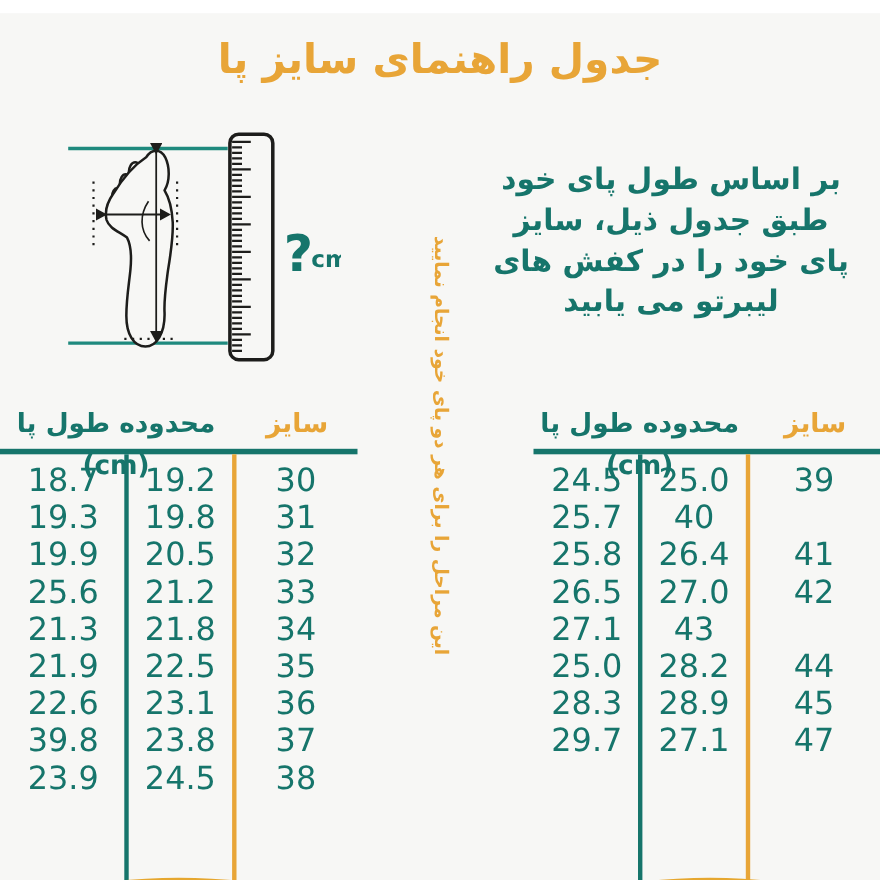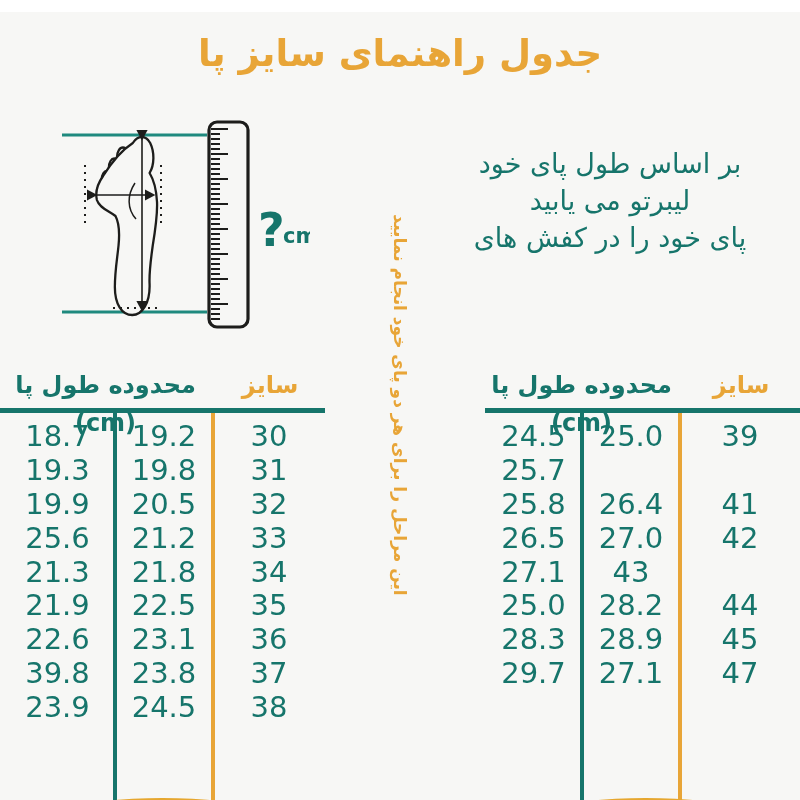--- a/index.html
+++ b/index.html
@@ -17,21 +17,21 @@
     position:absolute;top:20px;left:0;width:800px;
     text-align:center;direction:rtl;
     font-size:37px;font-weight:700;color:var(--amber);
   }
   
   .diagram{position:absolute;left:55px;top:103px;width:255px;height:230px;}
   
   .intro{
     position:absolute;left:430px;top:133px;width:360px;
     direction:rtl;text-align:center;color:var(--teal);
-    font-size:27px;font-weight:400;line-height:37px;
+    font-size:27px;font-weight:700;line-height:37px;
   }
   
   .vertical-note{
     position:absolute;left:185px;top:380px;width:430px;height:26px;
     transform:rotate(90deg);transform-origin:center;
     direction:rtl;text-align:center;color:var(--amber);
     font-size:17px;font-weight:700;line-height:26px;white-space:nowrap;
   }
   
   .size-table{position:absolute;top:350px;height:440px;}
@@ -161,22 +161,23 @@
         <line x1="156" y1="199" x2="165" y2="199"></line>
         <line x1="156" y1="204" x2="165" y2="204"></line>
       </g>
 
     <text x="203" y="131" font-size="46" font-weight="700" fill="var(--teal)" font-family="DejaVu Sans, sans-serif">?</text>
     <text x="228" y="128" font-size="21" font-weight="700" fill="var(--teal)" font-family="DejaVu Sans, sans-serif">cm</text>
   </svg>
 
   <div class="intro">
     <div>بر اساس طول پای خود</div>
+    <div>طبق جدول ذیل، سایز</div>
+    <div>پای خود را در کفش های</div>
     <div>لیبرتو می یابید</div>
-    <div>پای خود را در کفش های</div>
   </div>
 
   <div class="vertical-note">این مراحل را برای هر دو پای خود انجام نمایید</div>
 
   <div class="size-table t-left">
     <div class="hdr hdr-range">محدوده طول پا (cm)</div>
     <div class="hdr hdr-size">سایز</div>
     <div class="hdr-underline"></div>
     <div class="vdiv vdiv-teal"></div>
     <div class="vdiv vdiv-amber"></div>
@@ -247,20 +248,21 @@
     <div class="rows">
 
         <div class="row">
           <span class="cell">24.5</span>
           <span class="cell">25.0</span>
           <span class="cell">39</span>
         </div>
 
         <div class="row">
           <span class="cell">25.7</span>
+          <span class="cell">40</span>
         </div>
 
         <div class="row">
           <span class="cell">25.8</span>
           <span class="cell">26.4</span>
           <span class="cell">41</span>
         </div>
 
         <div class="row">
           <span class="cell">26.5</span>

